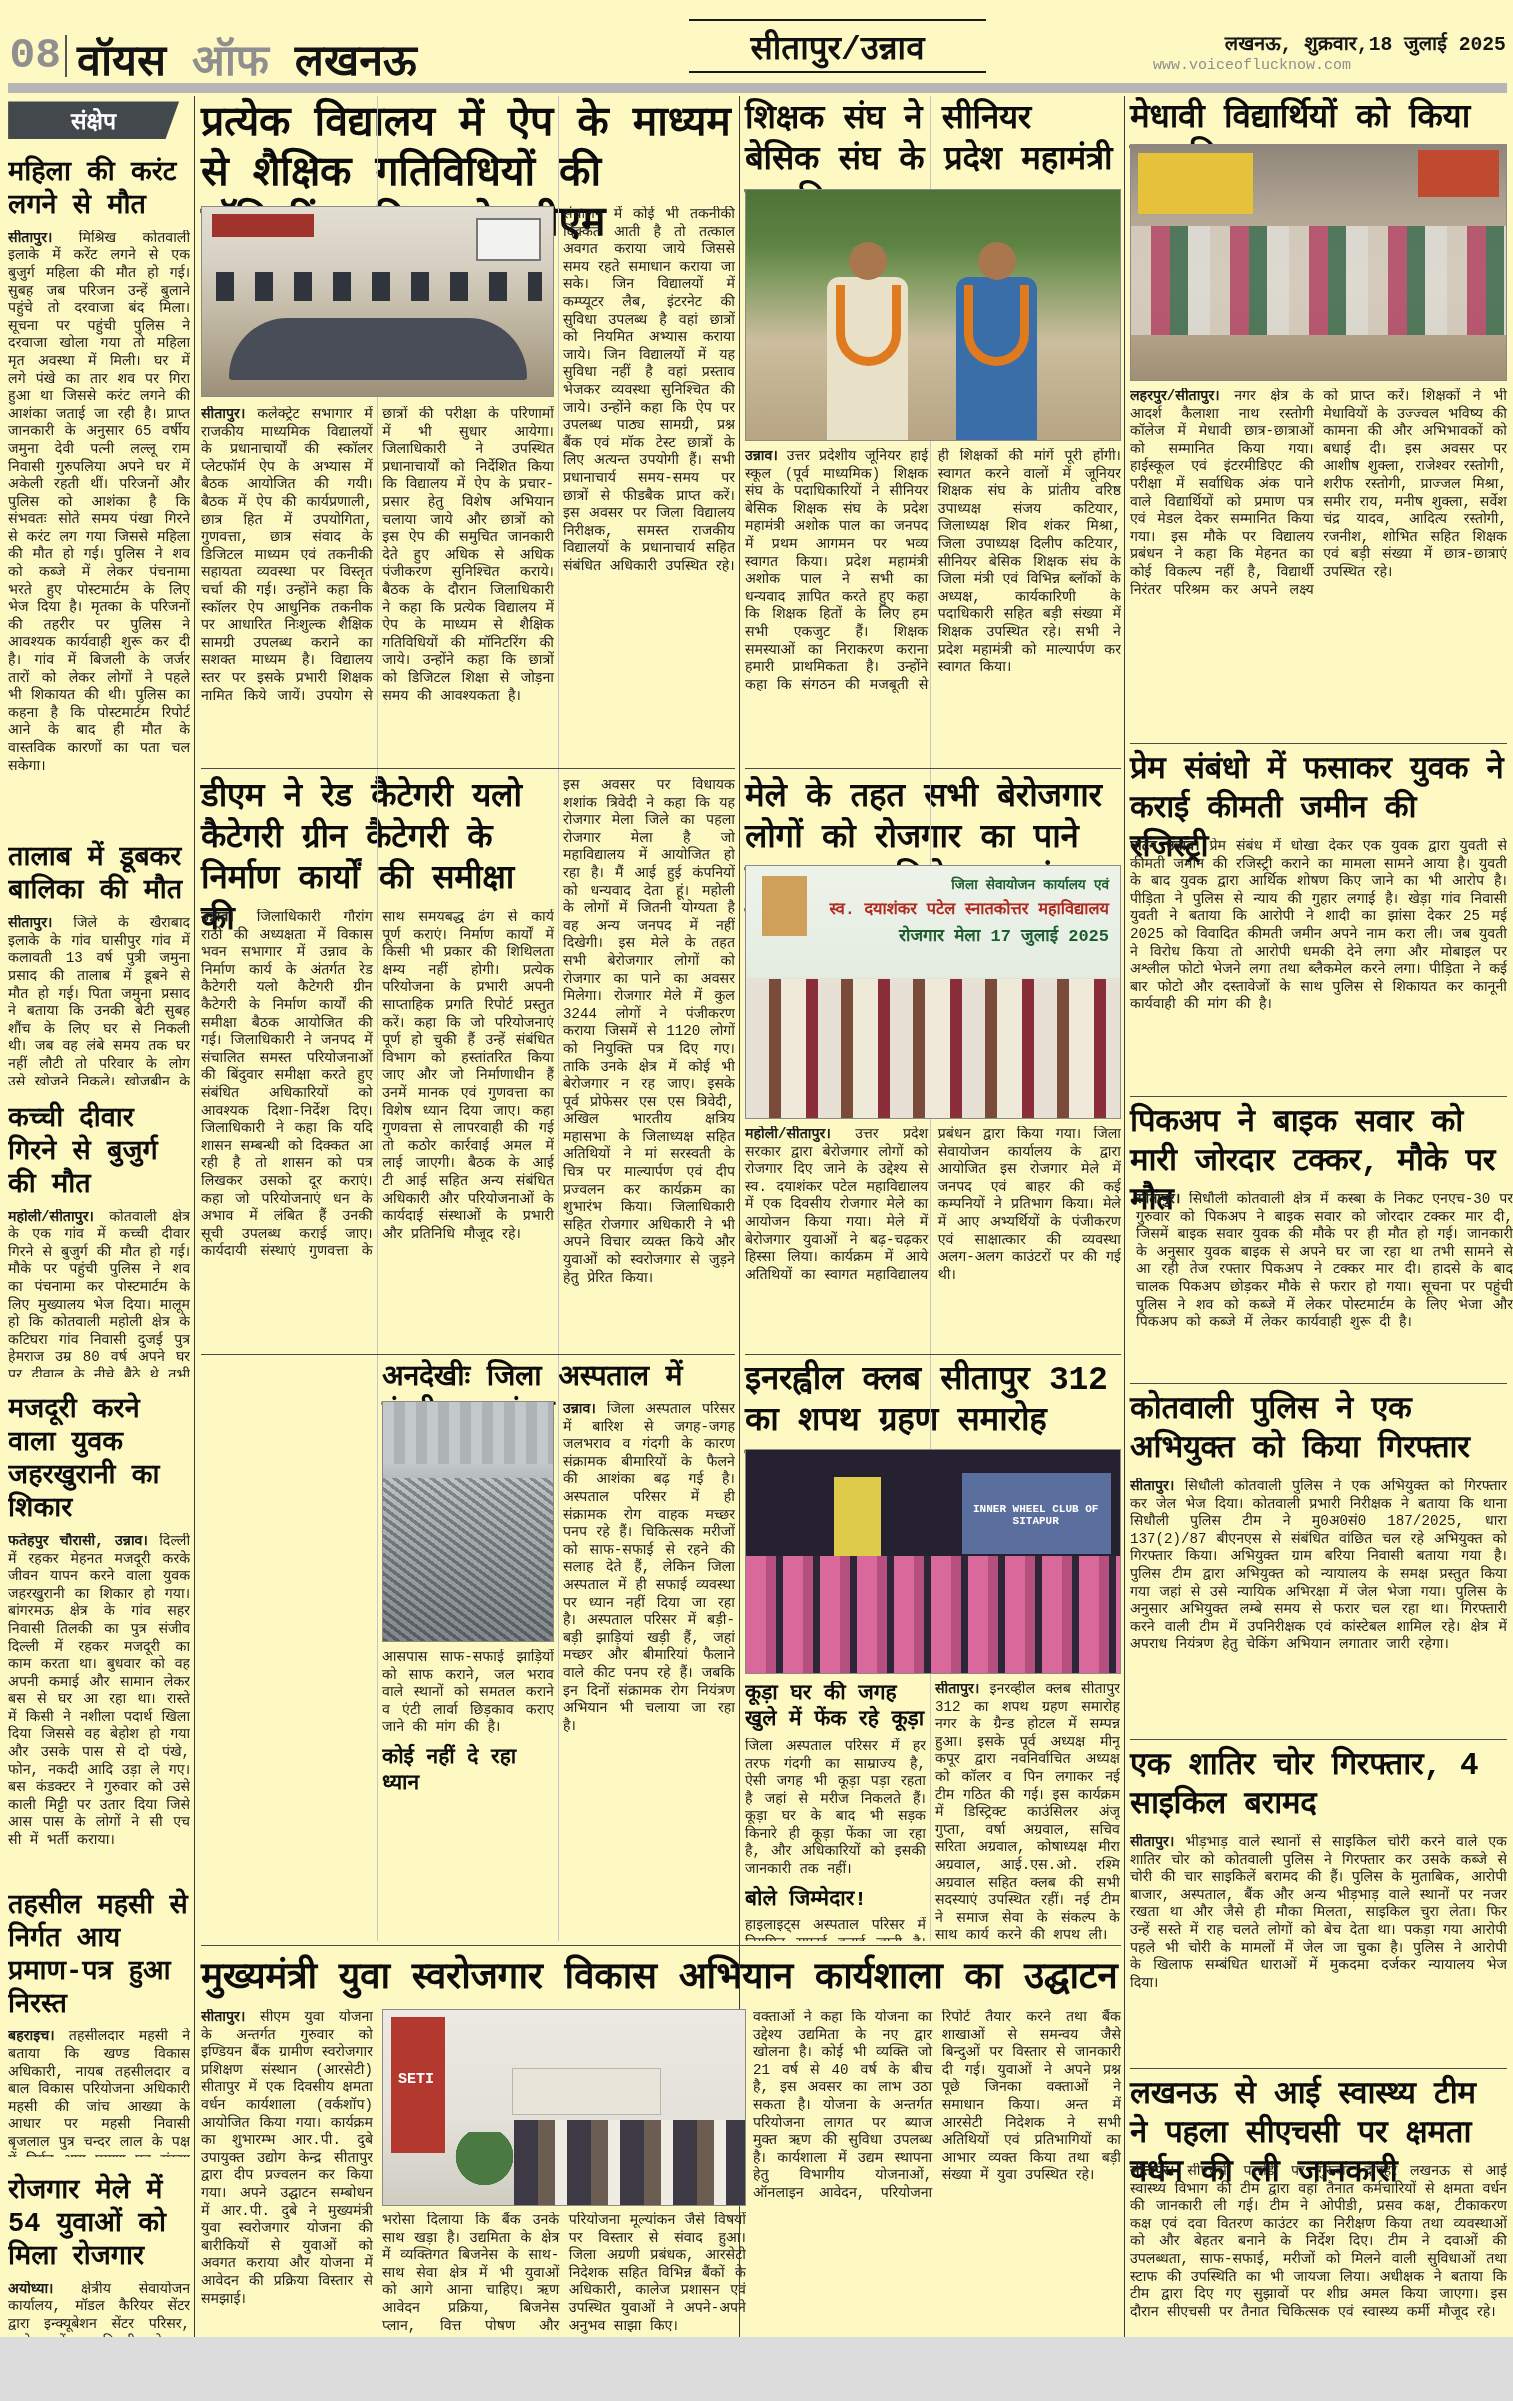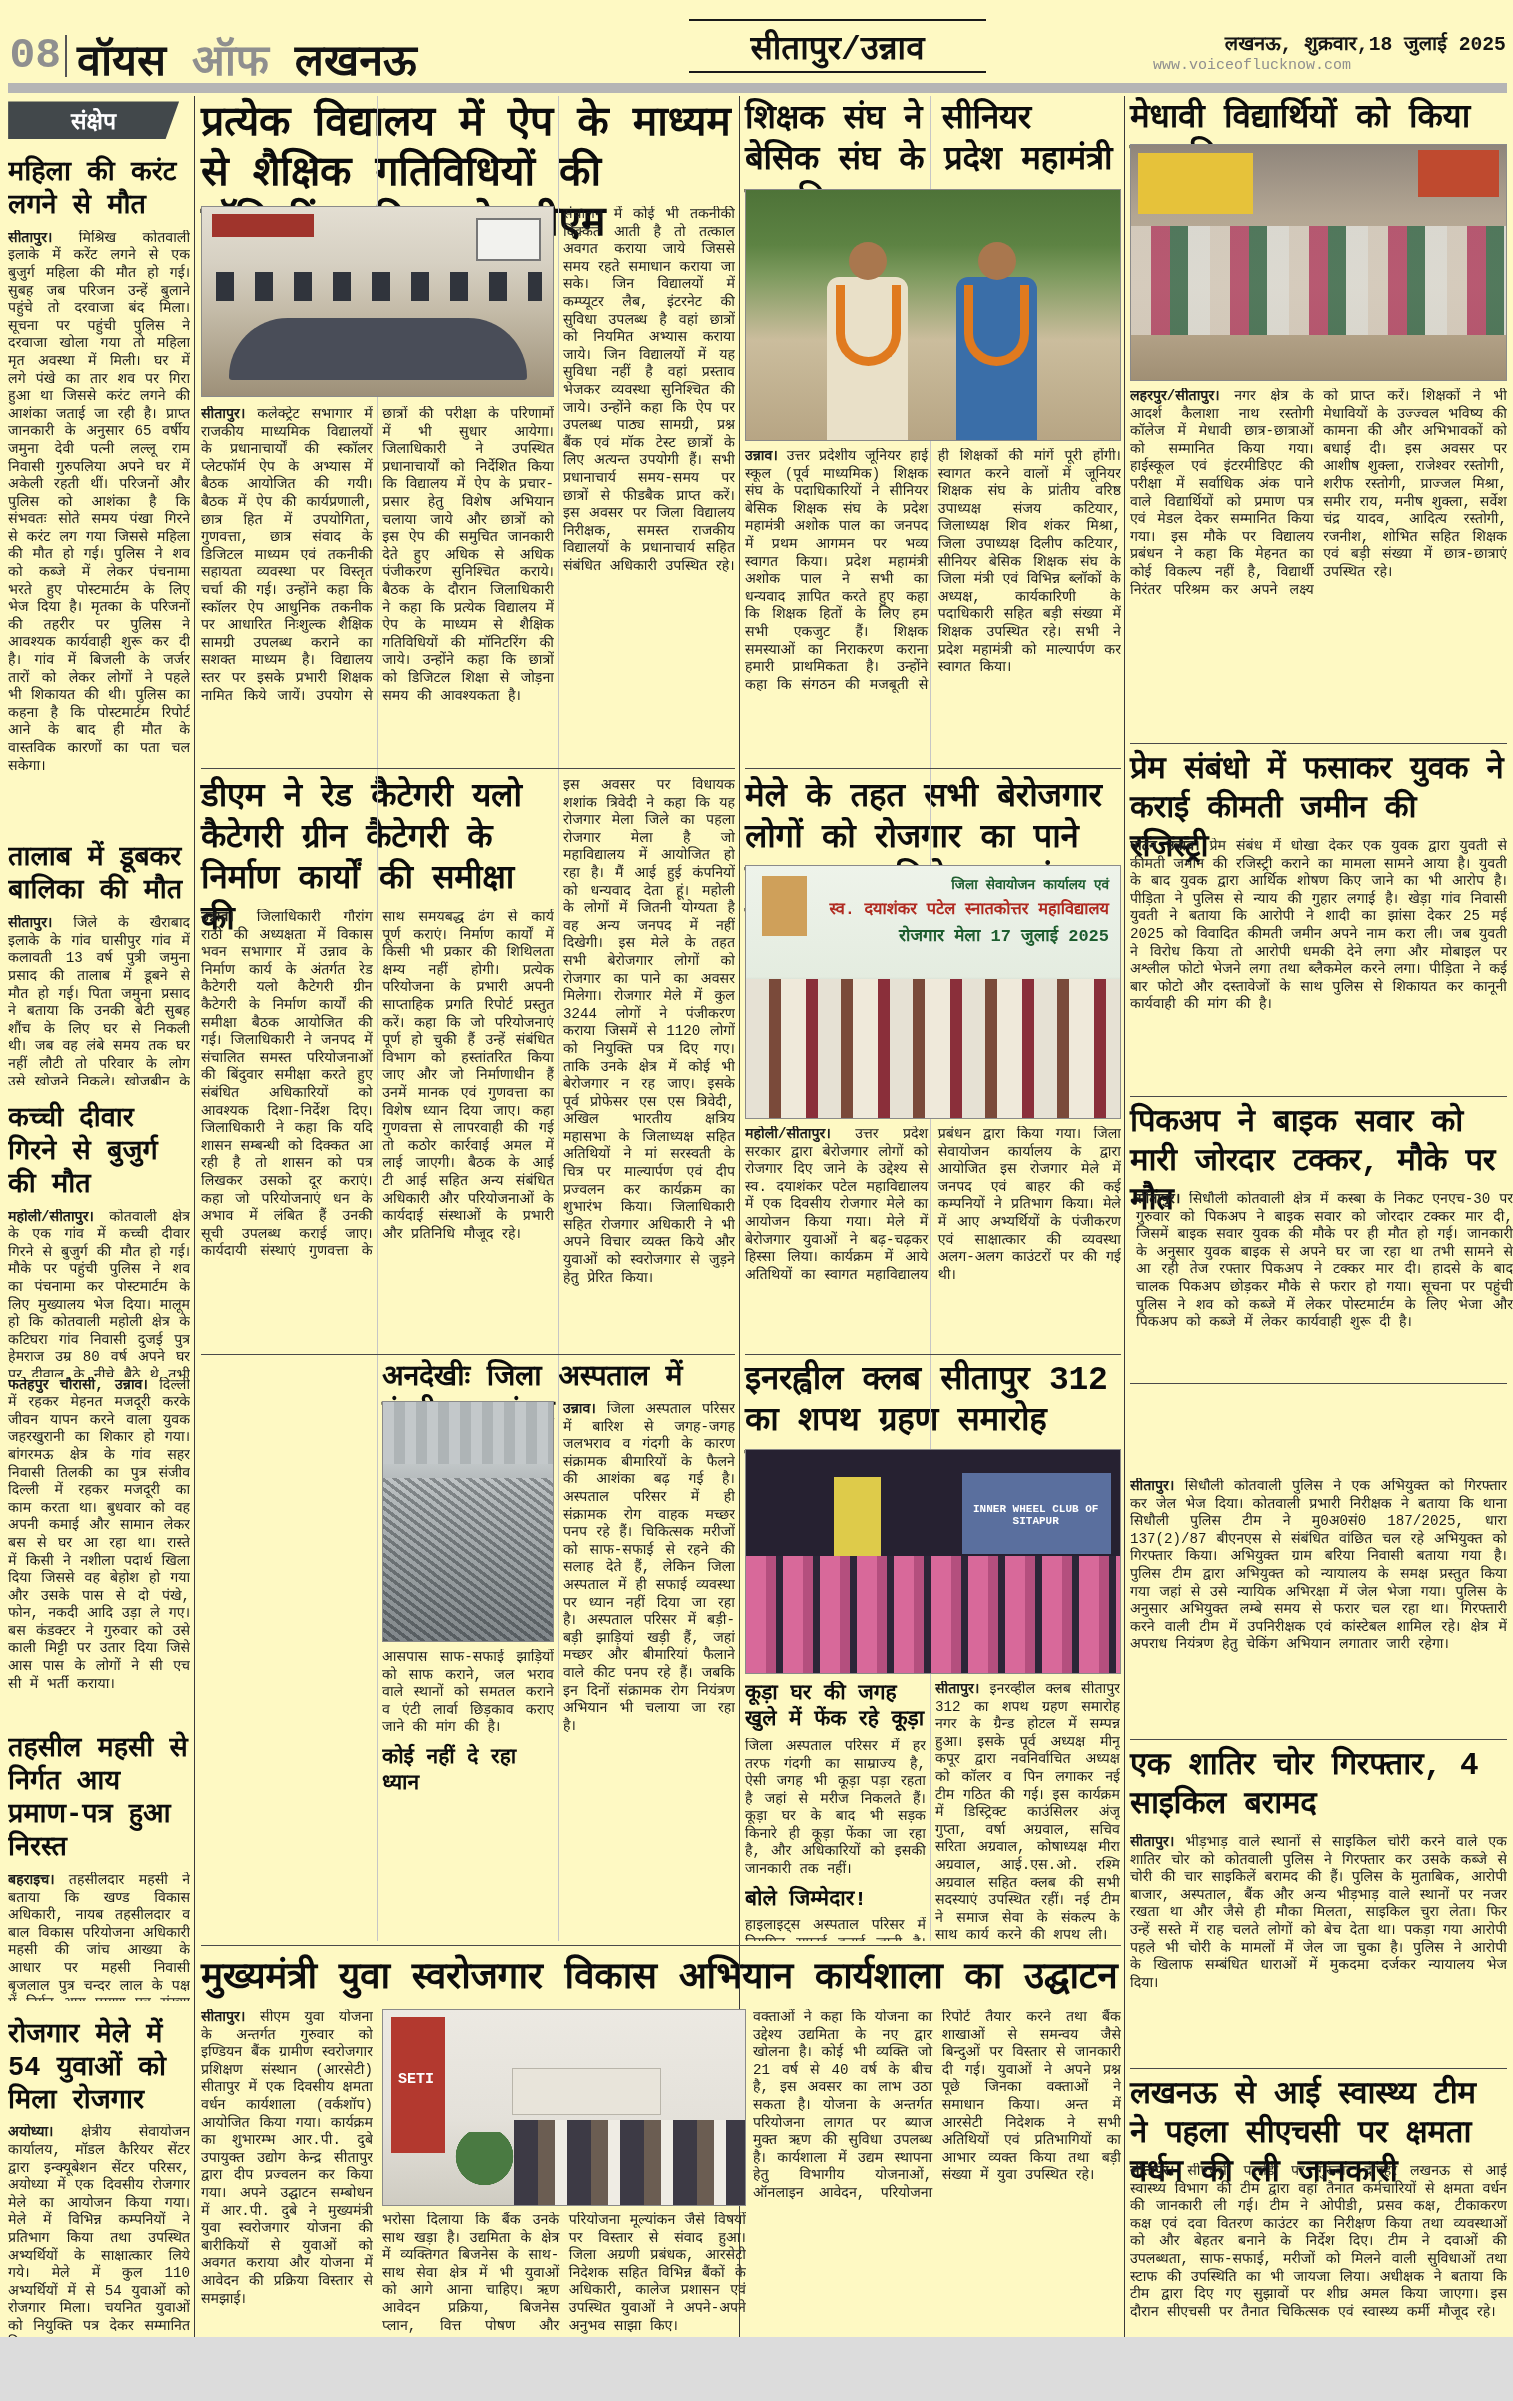--- a/index.html
+++ b/index.html
@@ -67,20 +67,21 @@
     <div class="bh">तालाब में डूबकर बालिका की मौत</div>
     <div class="bb" style="height:170px">
       <b>सीतापुर।</b> <span>जिले के खैराबाद इलाके के गांव घासीपुर गांव में कलावती 13 वर्ष पुत्री जमुना प्रसाद की तालाब में डूबने से मौत हो गई। पिता जमुना प्रसाद ने बताया कि उनकी बेटी सुबह शौंच के लिए घर से निकली थी। जब वह लंबे समय तक घर नहीं लौटी तो परिवार के लोग उसे खोजने निकले। खोजबीन के दौरान उनकी बेटी का शव तालाब में मिला। जमुना प्रसाद ने बताया कि उनकी बेटी मानसिक रूप से कमजोर थी।</span>
     </div>
 
     <div class="bh">कच्ची दीवार गिरने से बुजुर्ग की मौत</div>
     <div class="bb" style="height:168px">
       <b>महोली/सीतापुर।</b> <span>कोतवाली क्षेत्र के एक गांव में कच्ची दीवार गिरने से बुजुर्ग की मौत हो गई। मौके पर पहुंची पुलिस ने शव का पंचनामा कर पोस्टमार्टम के लिए मुख्यालय भेज दिया। मालूम हो कि कोतवाली महोली क्षेत्र के कटिघरा गांव निवासी दुजई पुत्र हेमराज उम्र 80 वर्ष अपने घर पर दीवाल के नीचे बैठे थे तभी अचानक दीवाल भरभर कर बुजुर्ग के ऊपर गिर गई। ग्रामीणों की मदद से बुजुर्ग को निकाला गया जिससे उसकी मौके पर मौत हो गई। सूचना मिलने पर पहुंची पुलिस ने शव को पोस्टमार्टम के लिए मुख्यालय भेज दिया।</span>
     </div>
 
+    <div class="bh">मजदूरी करने वाला युवक जहरखुरानी का शिकार</div>
     <div class="bb" style="height:339px">
       <b>फतेहपुर चौरासी, उन्नाव।</b> <span>दिल्ली में रहकर मेहनत मजदूरी करके जीवन यापन करने वाला युवक जहरखुरानी का शिकार हो गया। बांगरमऊ क्षेत्र के गांव सहर निवासी तिलकी का पुत्र संजीव दिल्ली में रहकर मजदूरी का काम करता था। बुधवार को वह अपनी कमाई और सामान लेकर बस से घर आ रहा था। रास्ते में किसी ने नशीला पदार्थ खिला दिया जिससे वह बेहोश हो गया और उसके पास से दो पंखे, फोन, नकदी आदि उड़ा ले गए। बस कंडक्टर ने गुरुवार को उसे काली मिट्टी पर उतार दिया जिसे आस पास के लोगों ने सी एच सी में भर्ती कराया।</span>
     </div>
 
     <div class="bh">तहसील महसी से निर्गत आय प्रमाण-पत्र हुआ निरस्त</div>
     <div class="bb" style="height:129px">
       <b>बहराइच।</b> <span>तहसीलदार महसी ने बताया कि खण्ड विकास अधिकारी, नायब तहसीलदार व बाल विकास परियोजना अधिकारी महसी की जांच आख्या के आधार पर महसी निवासी बृजलाल पुत्र चन्दर लाल के पक्ष में निर्गत आय प्रमाण पत्र संख्या 50241018588 दिनांक 26 दिसम्बर 2024 को निरस्त कर दिया गया है।</span>
     </div>
 
     <div class="bh">रोजगार मेले में 54 युवाओं को मिला रोजगार</div>
@@ -183,20 +184,21 @@
     <b>पाटन उन्नाव।</b> <span>प्रेम संबंध में धोखा देकर एक युवक द्वारा युवती से कीमती जमीन की रजिस्ट्री कराने का मामला सामने आया है। युवती के बाद युवक द्वारा आर्थिक शोषण किए जाने का भी आरोप है। पीड़िता ने पुलिस से न्याय की गुहार लगाई है। खेड़ा गांव निवासी युवती ने बताया कि आरोपी ने शादी का झांसा देकर 25 मई 2025 को विवादित कीमती जमीन अपने नाम करा ली। जब युवती ने विरोध किया तो आरोपी धमकी देने लगा और मोबाइल पर अश्लील फोटो भेजने लगा तथा ब्लैकमेल करने लगा। पीड़िता ने कई बार फोटो और दस्तावेजों के साथ पुलिस से शिकायत कर कानूनी कार्यवाही की मांग की है।</span>
   </div>
 
   <div class="hrule" style="left:1130px;top:1096px;width:377px"></div>
   <div class="abs hl" style="left:1130px;top:1103px;width:377px;font-size:31px;line-height:39px">पिकअप ने बाइक सवार को मारी जोरदार टक्कर, मौके पर मौत</div>
   <div class="abs body" style="left:1136px;top:1191px;width:377px;height:187px">
     <b>सीतापुर।</b> <span>सिधौली कोतवाली क्षेत्र में कस्बा के निकट एनएच-30 पर गुरुवार को पिकअप ने बाइक सवार को जोरदार टक्कर मार दी, जिसमें बाइक सवार युवक की मौके पर ही मौत हो गई। जानकारी के अनुसार युवक बाइक से अपने घर जा रहा था तभी सामने से आ रही तेज रफ्तार पिकअप ने टक्कर मार दी। हादसे के बाद चालक पिकअप छोड़कर मौके से फरार हो गया। सूचना पर पहुंची पुलिस ने शव को कब्जे में लेकर पोस्टमार्टम के लिए भेजा और पिकअप को कब्जे में लेकर कार्यवाही शुरू दी है।</span>
   </div>
 
   <div class="hrule" style="left:1130px;top:1383px;width:377px"></div>
+  <div class="abs hl" style="left:1130px;top:1390px;width:377px;font-size:31px;line-height:39px">कोतवाली पुलिस ने एक अभियुक्त को किया गिरफ्तार</div>
   <div class="abs body" style="left:1130px;top:1478px;width:377px;height:255px">
     <b>सीतापुर।</b> <span>सिधौली कोतवाली पुलिस ने एक अभियुक्त को गिरफ्तार कर जेल भेज दिया। कोतवाली प्रभारी निरीक्षक ने बताया कि थाना सिधौली पुलिस टीम ने मु0अ0सं0 187/2025, धारा 137(2)/87 बीएनएस से संबंधित वांछित चल रहे अभियुक्त को गिरफ्तार किया। अभियुक्त ग्राम बरिया निवासी बताया गया है। पुलिस टीम द्वारा अभियुक्त को न्यायालय के समक्ष प्रस्तुत किया गया जहां से उसे न्यायिक अभिरक्षा में जेल भेजा गया। पुलिस के अनुसार अभियुक्त लम्बे समय से फरार चल रहा था। गिरफ्तारी करने वाली टीम में उपनिरीक्षक एवं कांस्टेबल शामिल रहे। क्षेत्र में अपराध नियंत्रण हेतु चेकिंग अभियान लगातार जारी रहेगा।</span>
   </div>
 
   <div class="hrule" style="left:1130px;top:1739px;width:377px"></div>
   <div class="abs hl" style="left:1130px;top:1746px;width:377px;font-size:31px;line-height:39px">एक शातिर चोर गिरफ्तार, 4 साइकिल बरामद</div>
   <div class="abs body" style="left:1130px;top:1834px;width:377px;height:229px">
     <b>सीतापुर।</b> <span>भीड़भाड़ वाले स्थानों से साइकिल चोरी करने वाले एक शातिर चोर को कोतवाली पुलिस ने गिरफ्तार कर उसके कब्जे से चोरी की चार साइकिलें बरामद की हैं। पुलिस के मुताबिक, आरोपी बाजार, अस्पताल, बैंक और अन्य भीड़भाड़ वाले स्थानों पर नजर रखता था और जैसे ही मौका मिलता, साइकिल चुरा लेता। फिर उन्हें सस्ते में राह चलते लोगों को बेच देता था। पकड़ा गया आरोपी पहले भी चोरी के मामलों में जेल जा चुका है। पुलिस ने आरोपी के खिलाफ सम्बंधित धाराओं में मुकदमा दर्जकर न्यायालय भेज दिया।</span>
   </div>
 

